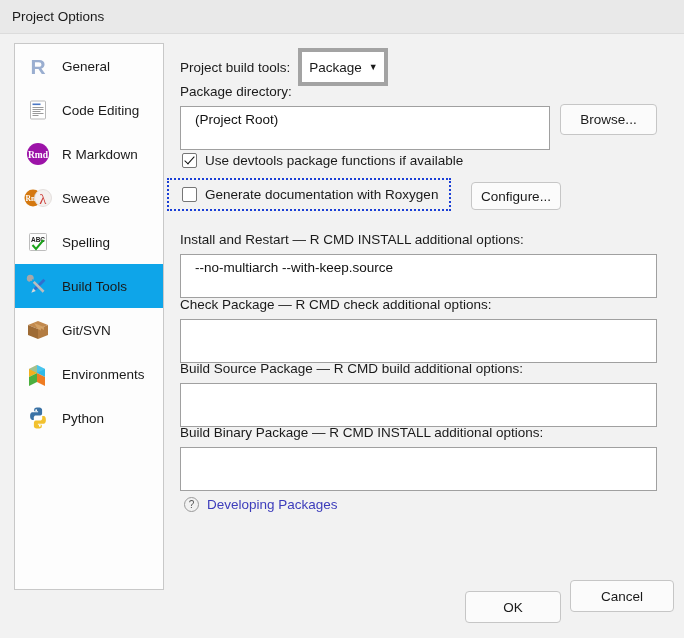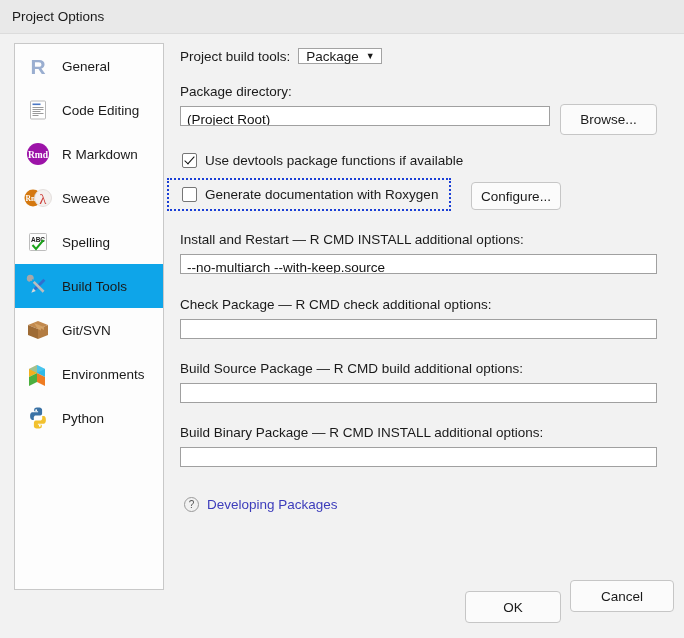--- a/index.html
+++ b/index.html
@@ -85,43 +85,43 @@
   .lab {
     font-size: 13.5px;
     color: #1a1a1a;
     white-space: nowrap;
   }
   
   #build-tools-select {
     margin-left: 8px;
     display: inline-flex;
     align-items: center;
-    height: 16px;
+    height: 38px;
     padding: 0 6px 0 7px;
     background: #ffffff;
-    border: 1px solid #a3a3a3;
+    border: 4px solid #a3a3a3;
     font-size: 13.5px;
     color: #1a1a1a;
     box-sizing: border-box;
     cursor: default;
     white-space: nowrap;
   }
   #build-tools-select .caret { margin-left: 7px; font-size: 9px; }
 
   
   .tfield {
     position: absolute;
-    height: 20px;
+    height: 44px;
     background: #ffffff;
     border: 1px solid #a0a0a0;
     box-sizing: border-box;
     font-size: 13.5px;
     color: #111;
     line-height: 25px;
-    padding-left: 6px;
+    padding-left: 14px;
     white-space: nowrap;
     overflow: hidden;
     cursor: text;
   }
   
   .pbtn {
     position: absolute;
     background: #fbfbfb;
     border: 1px solid #c6c6c6;
     border-radius: 4px;

